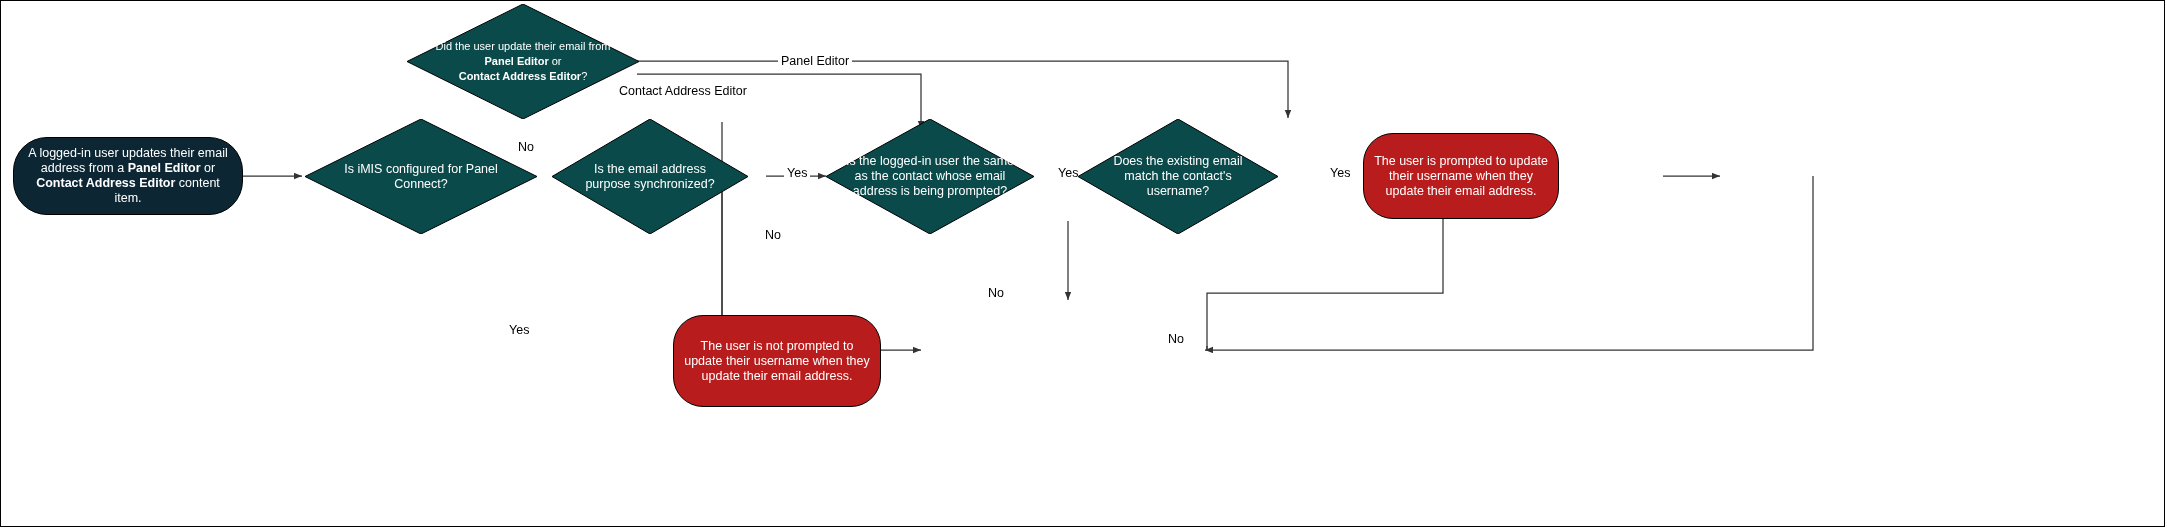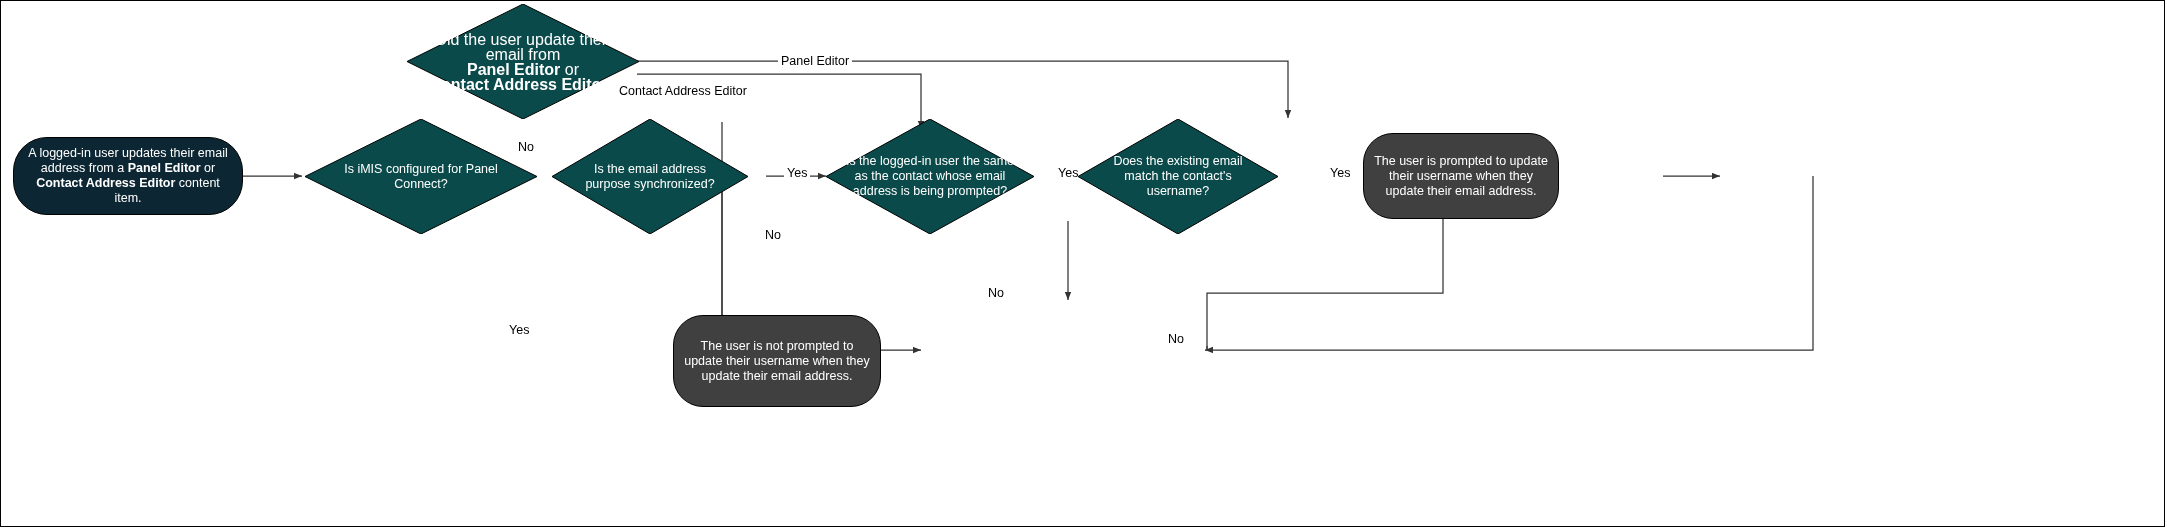--- a/index.html
+++ b/index.html
@@ -54,21 +54,21 @@
 
   
   .terminator {
     border-radius: 34px;
     border: 1px solid #000000;
   }
   .term-start {
     background: #0c2733;
   }
   .term-end {
-    background: #404040;
+    background: #b91c1c;
     border-radius: 30px;
   }
   .term-end .node-text { color: #ffffff; }
 
   
   .diamond {
     background: transparent;
   }
   .diamond .dshape {
     position: absolute;
@@ -133,21 +133,21 @@
   <div class="node terminator term-start" style="left:13px; top:137px; width:230px; height:78px;">
     <div class="node-text">
       <span>A logged-in user updates their email address from a </span><b>Panel Editor</b><span> or </span><b>Contact Address Editor</b><span> content item.</span>
     </div>
   </div>
 
   <div class="node diamond" style="left:407px; top:4px; width:232px; height:115px;">
     <svg class="dshape" viewBox="0 0 232 115" preserveAspectRatio="none">
       <polygon points="116,0 232,57.5 116,115 0,57.5" fill="#0b4a4a" stroke="#000000" stroke-width="1"></polygon>
     </svg>
-    <div class="node-text" style="font-size:16px; line-height:15px;">
+    <div class="node-text" style="font-size:11px; line-height:15px;">
       <span>Did the user update their email from </span><br><b>Panel Editor</b><span> or </span><br><b>Contact Address Editor</b><span>?</span>
     </div>
   </div>
 
   <div class="node diamond" style="left:305px; top:119px; width:232px; height:115px;">
     <svg class="dshape" viewBox="0 0 232 115" preserveAspectRatio="none">
       <polygon points="116,0 232,57.5 116,115 0,57.5" fill="#0b4a4a" stroke="#000000" stroke-width="1"></polygon>
     </svg>
     <div class="node-text" style="padding:0 34px;">Is iMIS configured for Panel Connect?</div>
   </div>

